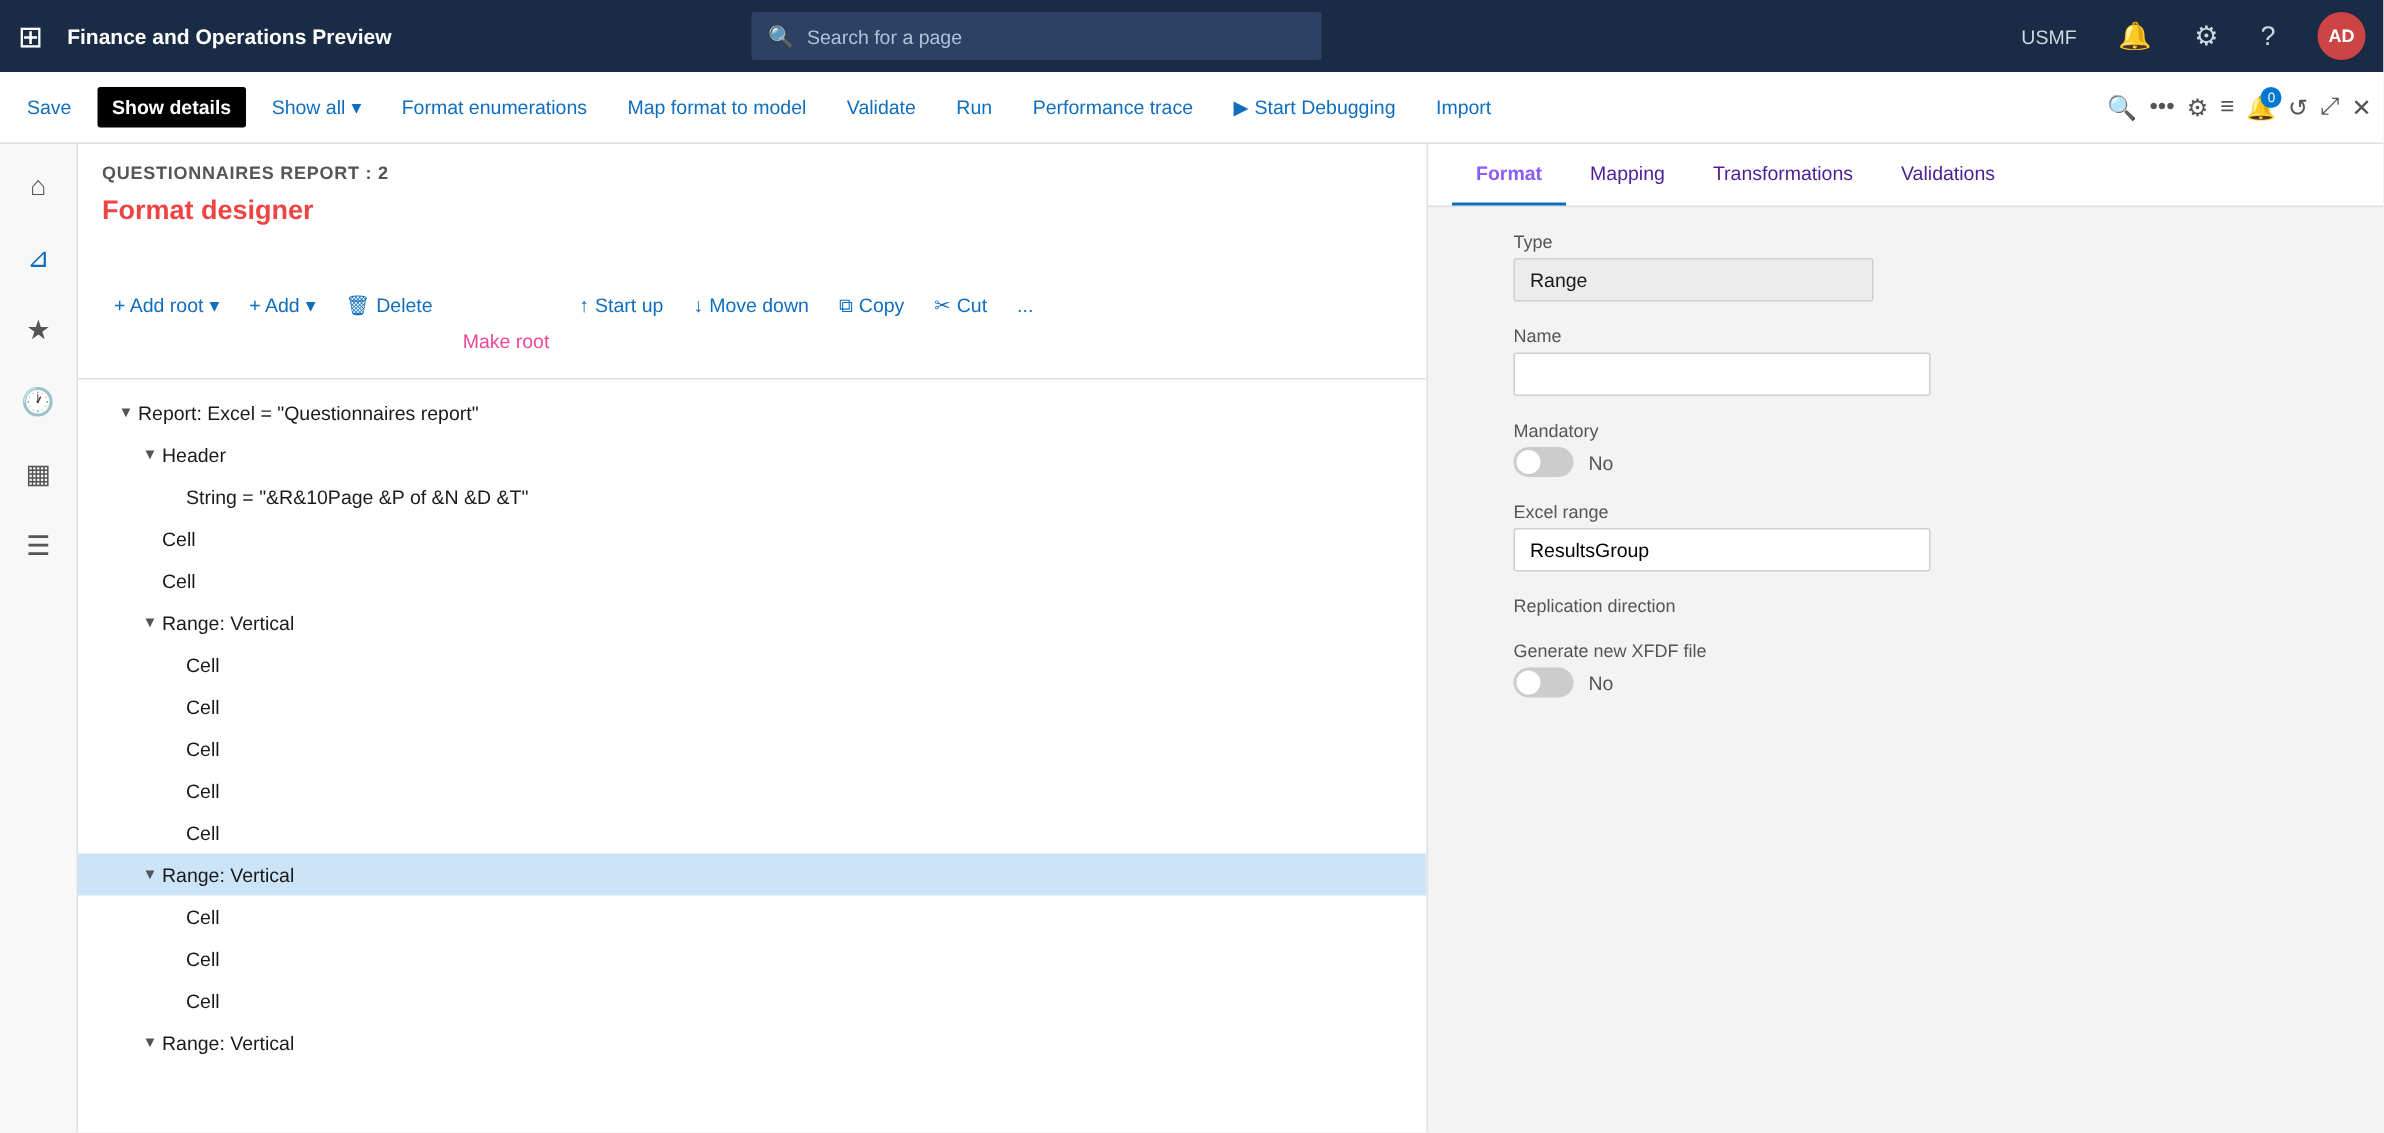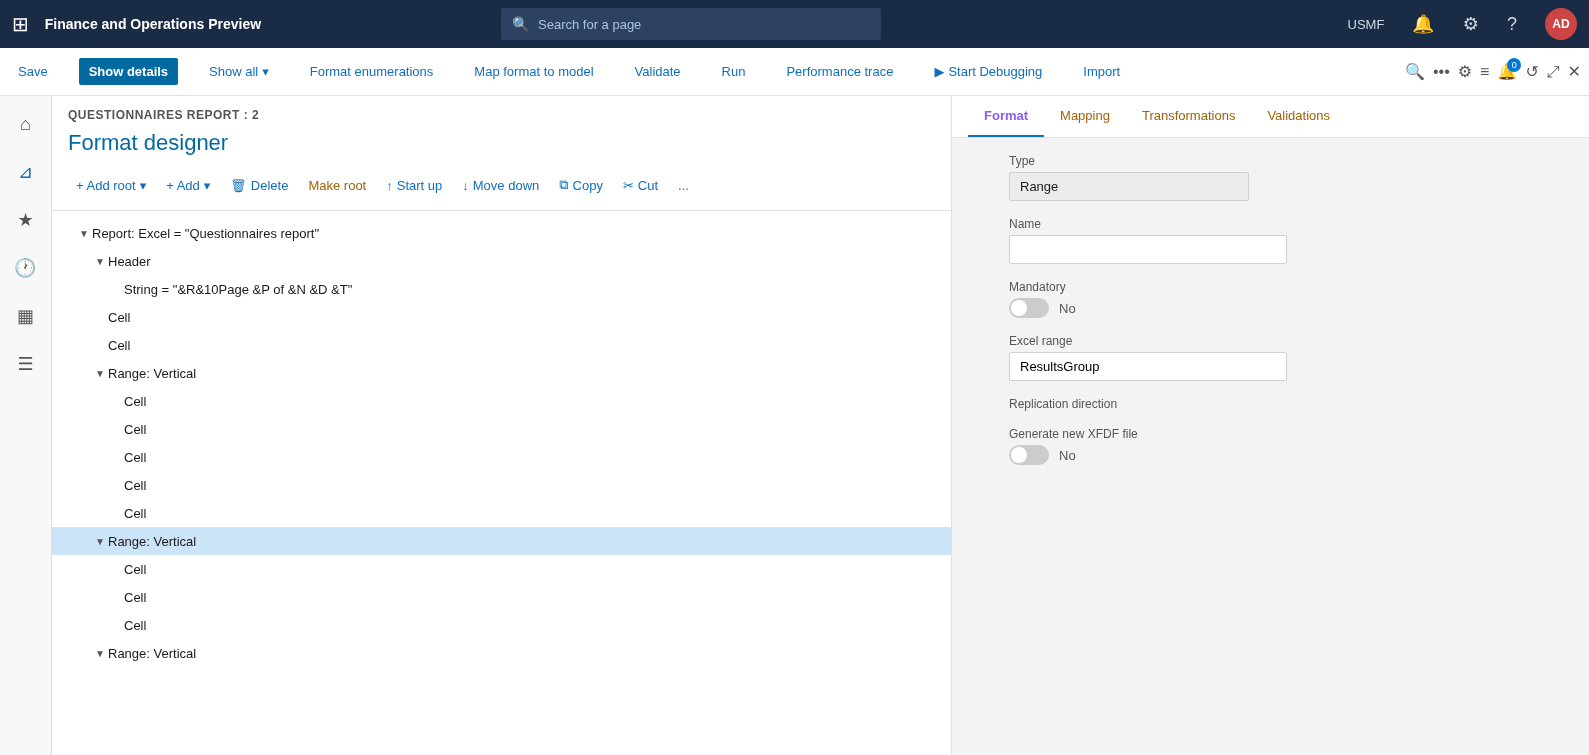--- a/index.html
+++ b/index.html
@@ -49,31 +49,31 @@
     }
 
     
     .toolbar {
       background: #fff;
       border-bottom: 1px solid #e0e0e0;
       height: 48px;
       display: flex;
       align-items: center;
       padding: 0 8px;
-      gap: 21px;
+      gap: 7px;
     }
     .toolbar-btn {
       background: none; border: none; cursor: pointer;
       color: #106ebe; font-size: 13px; padding: 6px 10px;
       display: flex; align-items: center; gap: 4px;
       border-radius: 2px;
       white-space: nowrap;
     }
     .toolbar-btn.primary {
-      background: #0369a1; color: white; font-weight: 600;
+      background: #000000; color: white; font-weight: 600;
     }
 
     
     .main-layout {
       display: flex;
       height: calc(755px - 96px);
     }
 
     
     .left-sidebar {
@@ -111,40 +111,40 @@
 
     .breadcrumb {
       padding: 12px 16px 4px;
       font-size: 12px;
       color: #555;
       font-weight: 600;
       letter-spacing: 0.5px;
     }
     .page-title {
       padding: 4px 16px 16px;
-      font-size: 22px;
-      font-weight: 400;
-      color: #0369a1;
+      font-size: 18px;
+      font-weight: 700;
+      color: #ef4444;
     }
 
     .action-bar {
       display: flex;
       align-items: center;
       padding: 0 16px 12px;
       gap: 4px;
       border-bottom: 1px solid #e0e0e0;
     }
     .action-btn {
       background: none; border: none; cursor: pointer;
       color: #106ebe; font-size: 13px; padding: 5px 8px;
       display: flex; align-items: center; gap: 4px;
       border-radius: 2px;
       white-space: nowrap;
     }
-    .action-btn.disabled { color: #a16207; cursor: default; pointer-events: none; }
+    .action-btn.disabled { color: #ec4899; cursor: default; pointer-events: none; margin-top: 48px; }
 
     
     .tree { padding: 8px 0; }
     .tree-item {
       display: flex;
       align-items: center;
       height: 28px;
       padding: 0 8px;
       cursor: pointer;
       font-size: 13px;
@@ -171,21 +171,21 @@
 
     .right-panel-tabs {
       display: flex;
       background: white;
       border-bottom: 1px solid #e0e0e0;
       padding: 0 16px;
     }
     .tab {
       padding: 12px 16px;
       font-size: 13px;
-      color: #a16207;
+      color: #4c1d95;
       cursor: pointer;
       border-bottom: 2px solid transparent;
       white-space: nowrap;
     }
     .tab.active {
       color: #8b5cf6;
       border-bottom: 2px solid #106ebe;
       font-weight: 600;
     }
 

